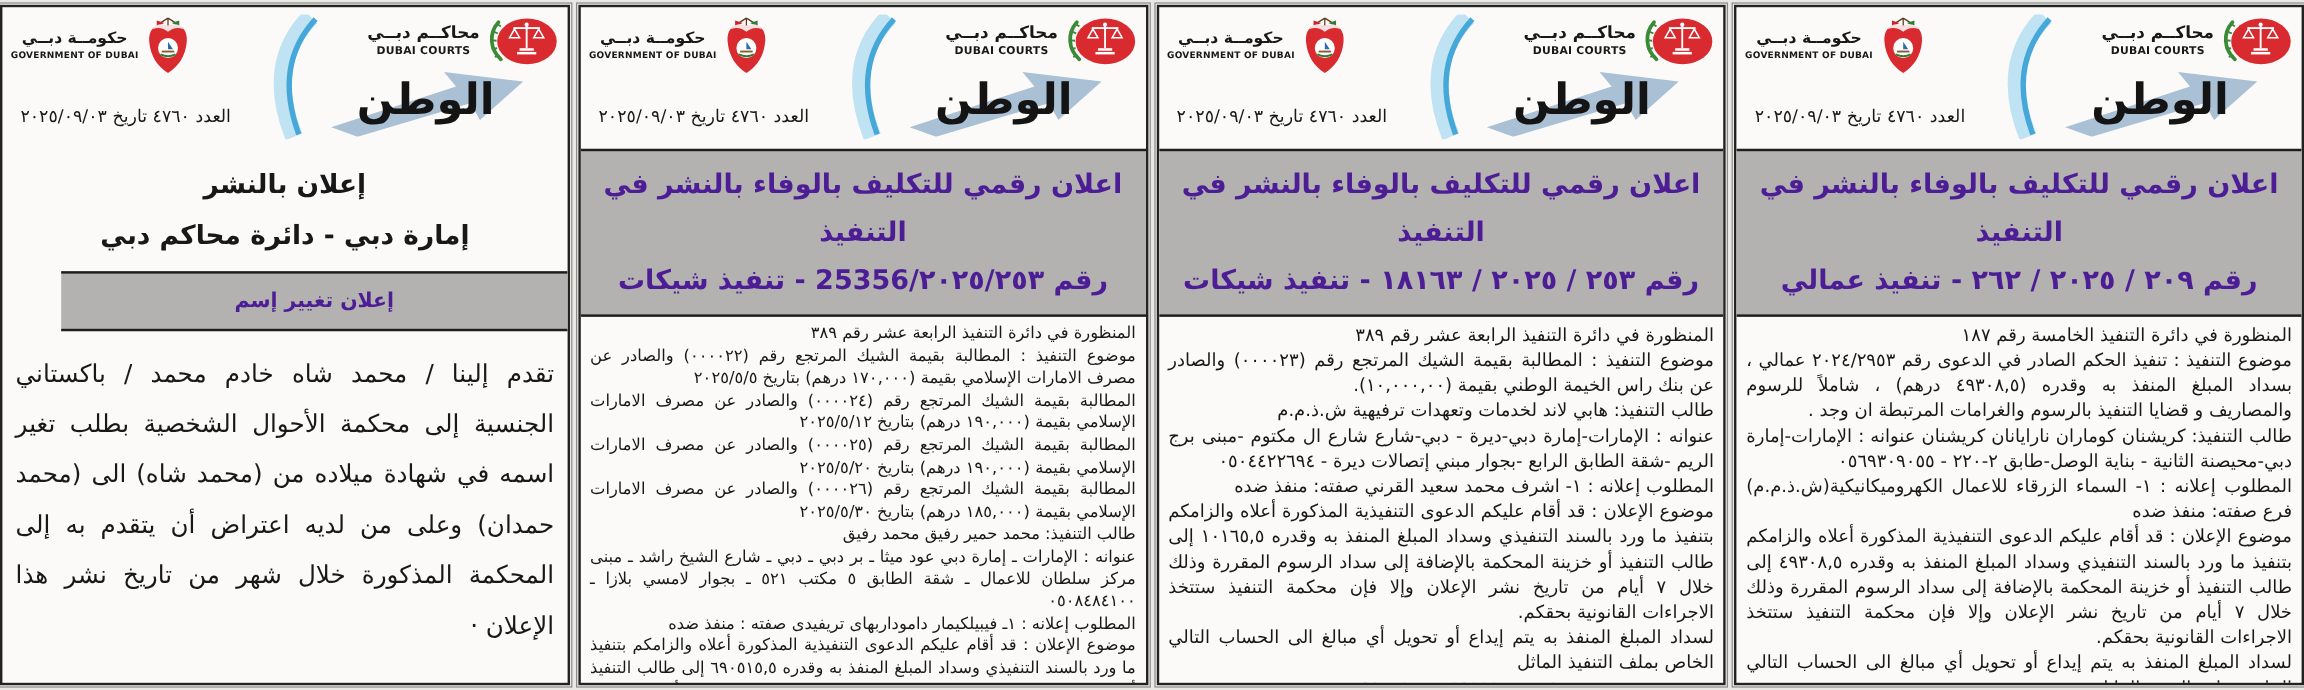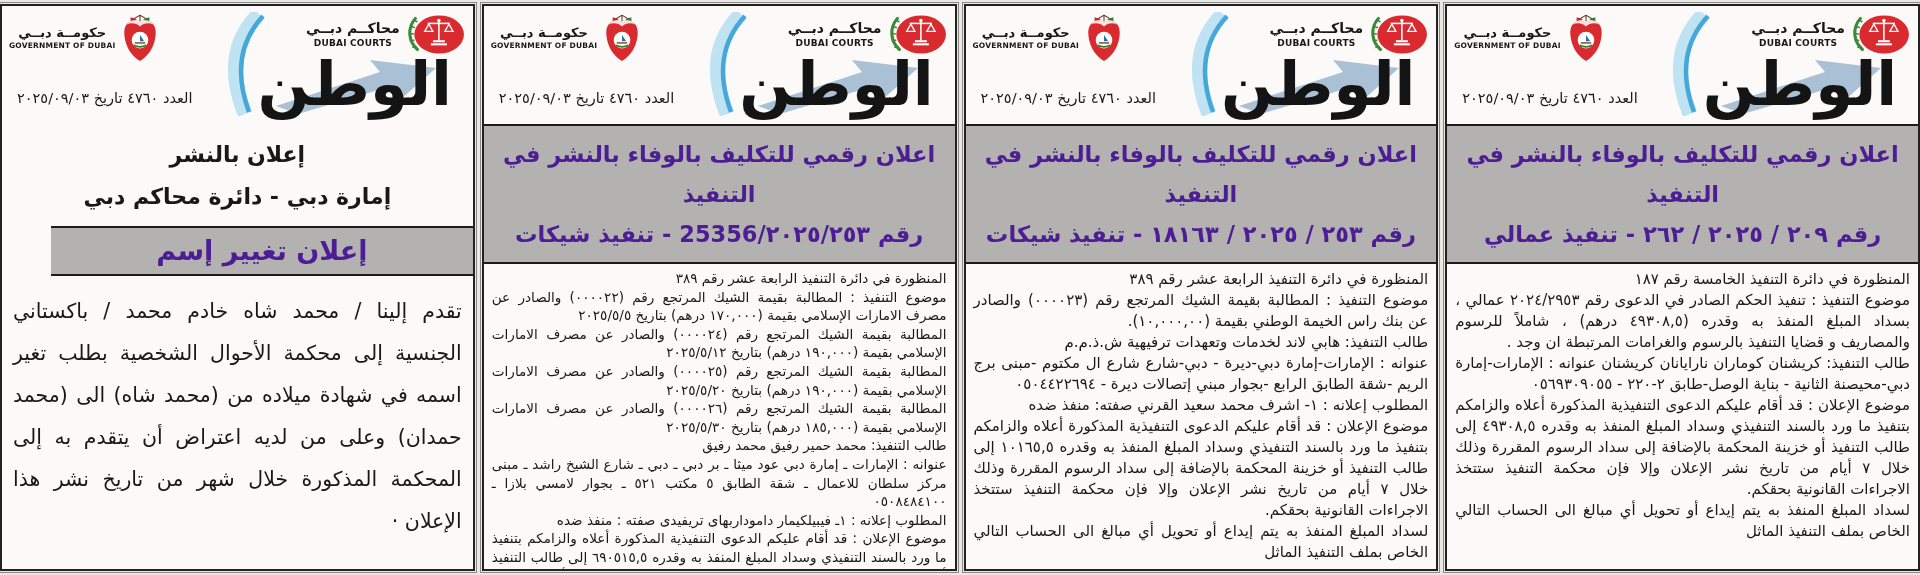--- a/index.html
+++ b/index.html
@@ -25,30 +25,30 @@
   .brand-text{text-align:center;line-height:1.25;}
   .brand-text .ar{font-weight:bold;font-size:14px;}
   .brand-text .en{font-weight:bold;font-size:9px;letter-spacing:.2px;}
   .gov .ar{font-size:13px;}
   .gov .en{font-size:7.5px;}
   .ribbon{position:absolute;left:46%;top:6px;width:52px;height:104px;z-index:1;}
   .issue-line{position:absolute;left:8px;top:84px;font-size:14.5px;direction:rtl;z-index:2;}
   .masthead-wrap{position:absolute;right:6px;top:48px;width:210px;height:66px;z-index:2;}
   .mast-swoosh{position:absolute;right:18px;top:2px;width:170px;height:58px;z-index:0;opacity:.95;}
   .masthead{
-    position:relative;z-index:1;text-align:center;font-weight:800;font-size:61px;
+    position:relative;z-index:1;text-align:center;font-weight:800;font-size:36px;
     line-height:60px;letter-spacing:-1px;color:#141414;
   }
   
   .gray-box{
     background:var(--title-box-gray);border-top:2px solid #1d1d1d;border-bottom:2px solid #1d1d1d;
     margin:2px -7px 0 -7px;padding:8px 10px;text-align:center;font-weight:800;color:#4c1d95;
   }
   .exec-title{font-size:22.5px;line-height:40px;}
-  .name-title{font-size:27px;line-height:30px;margin-left:42px;}
+  .name-title{font-size:17px;line-height:30px;margin-left:42px;}
   
   .headings{padding:12px 2px 6px;text-align:center;font-weight:800;}
   .headings .h-line{font-size:22px;line-height:42px;}
   .nc-body{padding:14px 4px 0;font-size:20.5px;line-height:42px;text-align:justify;text-align-last:auto;}
   
   .exec-body{padding:5px 1px 0;text-align:justify;}
   .body-sm .exec-body{font-size:13.6px;line-height:18.6px;}
   .body-md .exec-body{font-size:15px;line-height:21px;}
   .acct{direction:ltr;text-align:center;font-family:"Liberation Serif", serif;}
   .iban-line{font-size:16.5px;margin-top:2px;}
@@ -289,19 +289,20 @@
       <div>
         <span>رقم</span>
         <span class="num-ltr">٢٠٩ / ٢٠٢٥ / ٢٦٢</span>
         <span>- تنفيذ عمالي</span>
       </div>
     </div>
     <div class="exec-body">
         <div>المنظورة في دائرة التنفيذ الخامسة رقم ١٨٧</div>
         <div>موضوع التنفيذ : تنفيذ الحكم الصادر في الدعوى رقم ٢٠٢٤/٢٩٥٣ عمالي ، بسداد المبلغ المنفذ به وقدره (٤٩٣٠٨,٥ درهم) ، شاملاً للرسوم والمصاريف و قضايا التنفيذ بالرسوم والغرامات المرتبطة ان وجد .</div>
         <div>طالب التنفيذ: كريشنان كوماران نارايانان كريشنان عنوانه : الإمارات-إمارة دبي-محيصنة الثانية - بناية الوصل-طابق ٢-٢٢٠ - ٠٥٦٩٣٠٩٠٥٥</div>
+        <div>المطلوب إعلانه : ١- السماء الزرقاء للاعمال الكهروميكانيكية(ش.ذ.م.م) فرع صفته: منفذ ضده</div>
         <div>موضوع الإعلان : قد أقام عليكم الدعوى التنفيذية المذكورة أعلاه والزامكم بتنفيذ ما ورد بالسند التنفيذي وسداد المبلغ المنفذ به وقدره ٤٩٣٠٨,٥ إلى طالب التنفيذ أو خزينة المحكمة بالإضافة إلى سداد الرسوم المقررة وذلك خلال ٧ أيام من تاريخ نشر الإعلان وإلا فإن محكمة التنفيذ ستتخذ الاجراءات القانونية بحقكم.</div>
         <div>لسداد المبلغ المنفذ به يتم إيداع أو تحويل أي مبالغ الى الحساب التالي الخاص بملف التنفيذ الماثل</div>
       </div>
 
   </section>
 
 </div>
 
 </body></html>

